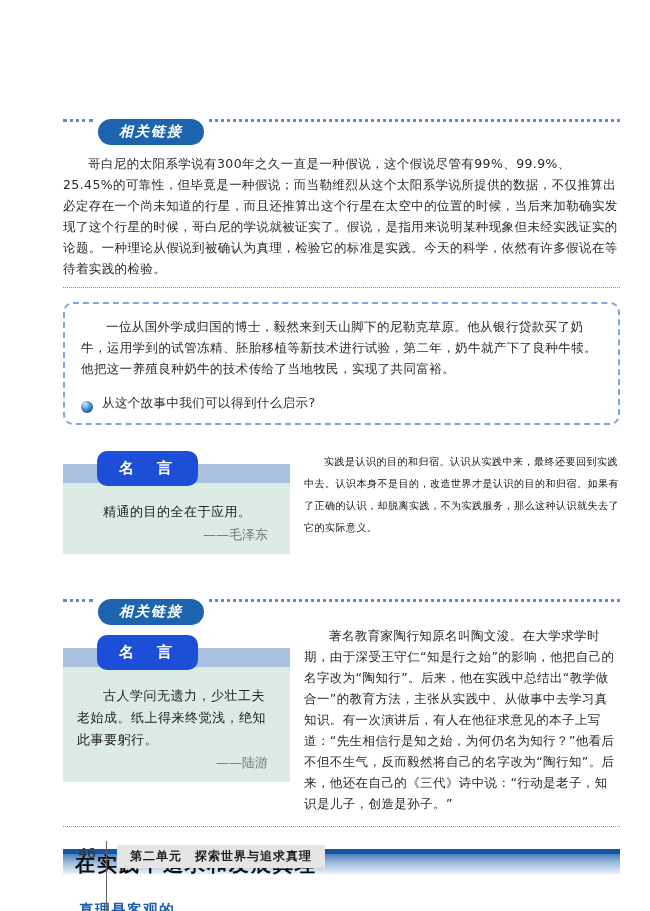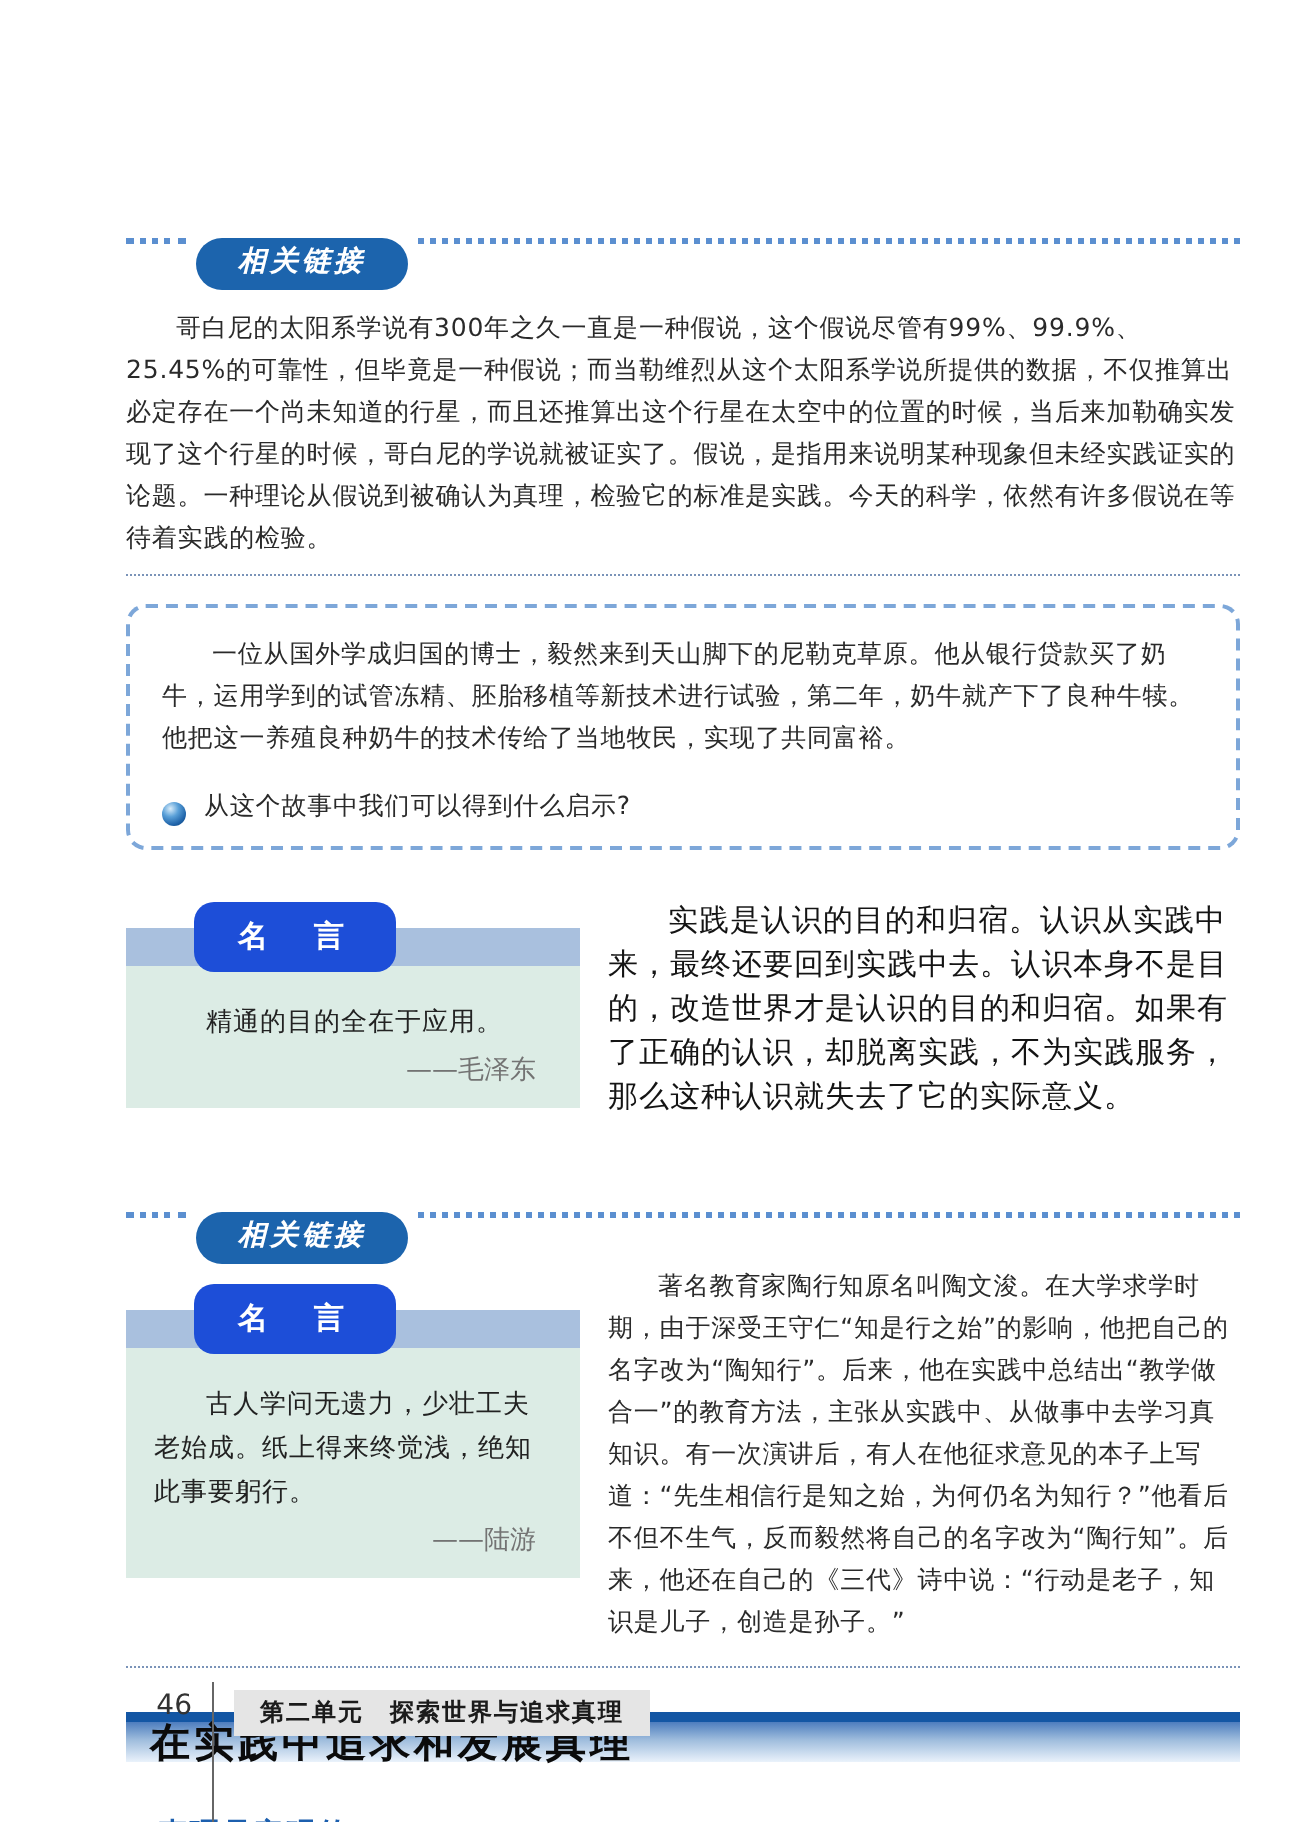--- a/index.html
+++ b/index.html
@@ -43,22 +43,22 @@
   .qband { position:absolute; left:0; top:13px; width:100%; height:19px; background:#a9c0de; }
   .qtab {
     position:absolute; left:34px; top:0; background:#1d4ed8; color:#ffffff;
     font-weight:bold; font-size:15px; line-height:15px; padding:10px 22px;
     border-radius:10px; letter-spacing:4px; white-space:nowrap;
   }
   .qbody { margin-top:32px; background:#dcece5; padding:18px 12px 10px 14px; }
   .qtext { font-size:13px; line-height:22px; color:#222222; text-indent:2em; letter-spacing:0.5px; }
   .qattr { text-align:right; font-size:13px; color:#737373; margin-top:3px; padding-right:10px; }
   .maintext {
-    flex:1; margin-left:14px; font-family:Liberation Mono, monospace;
-    font-size:15px; line-height:22px; color:#141414; text-indent:2em; letter-spacing:0.5px;
+    flex:1; margin-left:14px; font-family:Liberation Sans, sans-serif;
+    font-size:10px; line-height:22px; color:#141414; text-indent:2em; letter-spacing:0.5px;
   }
   .sidecol { flex:1; margin-left:14px; }
 
   
   .banner { margin-top:22px; }
   .banner-bar { height:5px; background:#1356a4; }
   .banner-grad {
     height:20px; display:flex; align-items:center;
     background:linear-gradient(180deg, #4d7dbe 0%, #9fbddd 45%, #eaf2fb 100%);
   }

